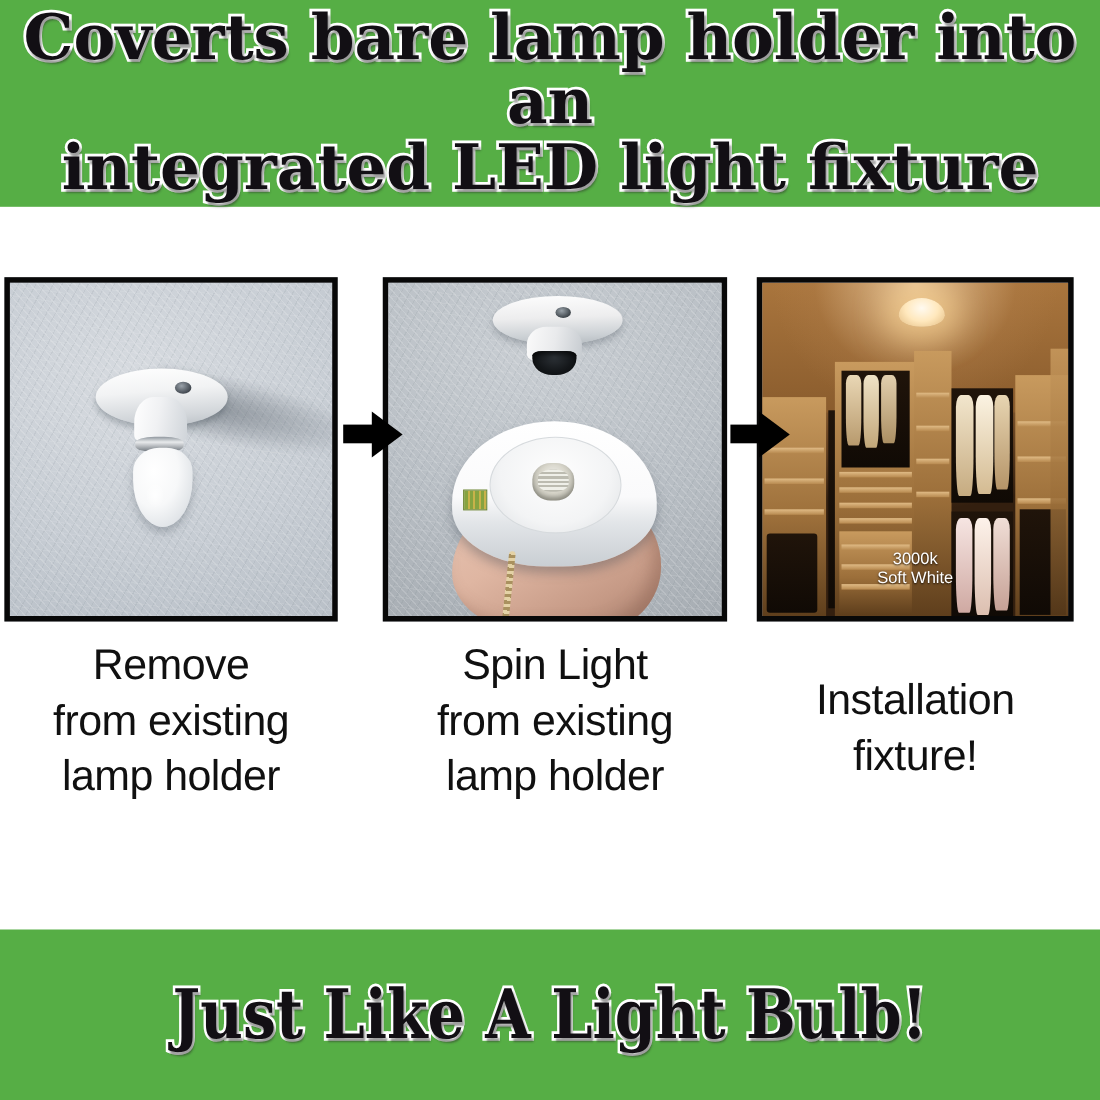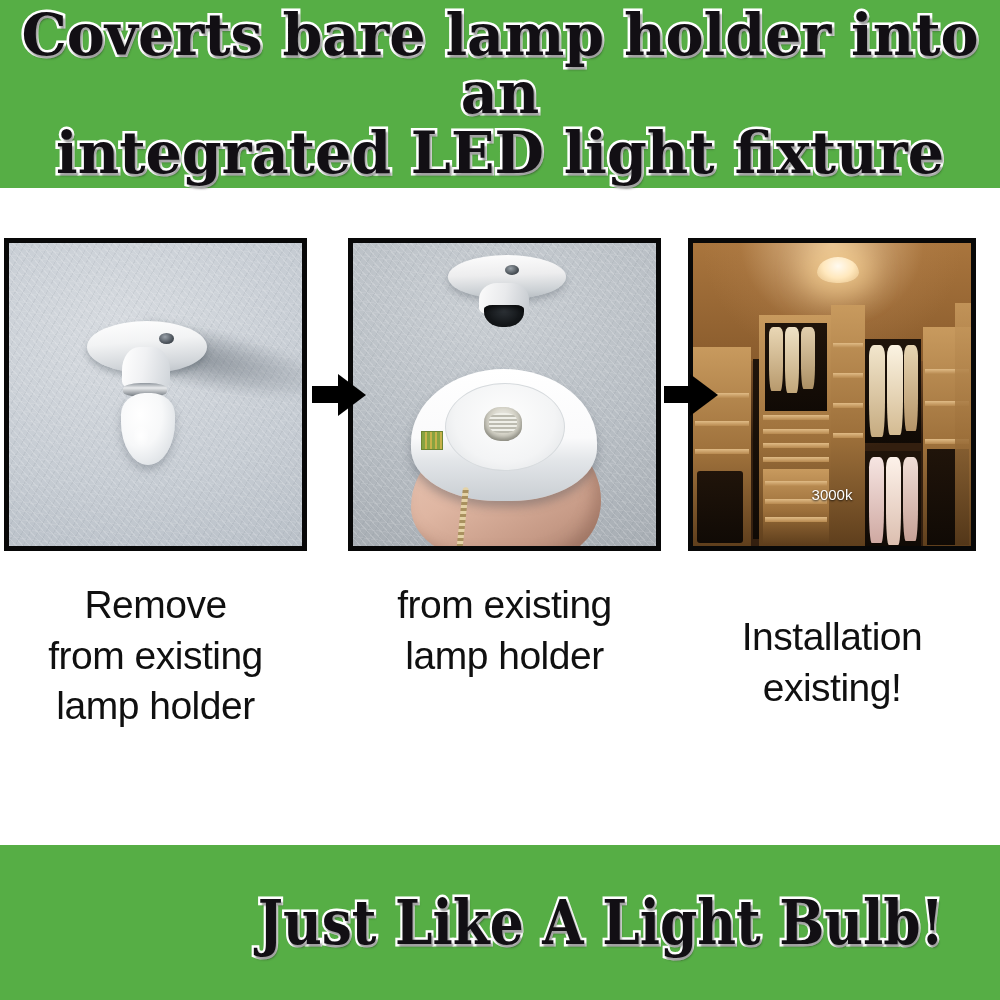--- a/index.html
+++ b/index.html
@@ -32,21 +32,20 @@
     justify-content: center;
     flex-direction: column;
   }
   .banner-top {
     top: 0;
     height: 188px;
   }
   .banner-bottom {
     top: 845px;
     height: 155px;
-    align-items: flex-end;
   }
   .banner-line {
     font-family: "DejaVu Serif", serif;
     font-weight: bold;
     color: #120f14;
     text-align: center;
     line-height: 1.02;
     letter-spacing: 0px;
     -webkit-text-stroke: 5px #ffffff;
     paint-order: stroke fill;
@@ -58,21 +57,21 @@
   }
   .banner-top .banner-line.l1 { margin-bottom: 2px; }
   .banner-bottom .banner-line {
     font-size: 62px;
     transform: scaleX(0.86);
   }
 
   
   .panels {
     position: absolute;
-    top: 238px;
+    top: 252px;
     left: 0;
     width: 1000px;
     height: 256px;
     text-decoration: underline;
   }
   .panel {
     position: absolute;
     top: 0;
     height: 313px;
     border: 5px solid #080808;
@@ -442,46 +441,48 @@
 
       <div class="closet-col" style="left:230px;top:84px;width:48px;height:220px;"></div>
       <div class="closet-shelf" style="left:232px;top:126px;width:44px;"></div>
       <div class="closet-shelf" style="left:232px;top:158px;width:44px;"></div>
       <div class="closet-shelf" style="left:232px;top:196px;width:44px;"></div>
       <div class="closet-dark" style="left:234px;top:206px;width:42px;height:96px;"></div>
       <div class="closet-col" style="left:262px;top:60px;width:26px;height:244px;opacity:0.85;"></div>
 
       <div class="closet-label">
         <div>3000k</div>
+        <div>Soft White</div>
       </div>
     </div>
   </div>
 
   <div class="arrow" id="arrow-1">
     <div class="shaft"></div>
     <div class="head"></div>
   </div>
   <div class="arrow" id="arrow-2">
     <div class="shaft"></div>
     <div class="head"></div>
   </div>
 
   <div class="captions">
     <div class="caption" id="caption-1">
       <div>Remove</div>
       <div>from existing</div>
       <div>lamp holder</div>
     </div>
     <div class="caption" id="caption-2">
+      <div>Spin Light</div>
       <div>from existing</div>
       <div>lamp holder</div>
     </div>
     <div class="caption" id="caption-3">
       <div>Installation</div>
-      <div>existing!</div>
+      <div>fixture!</div>
     </div>
   </div>
 
   <div class="banner banner-bottom">
     <div class="banner-line">Just Like A Light Bulb!</div>
   </div>
 
 </div>
 
 </body></html>

